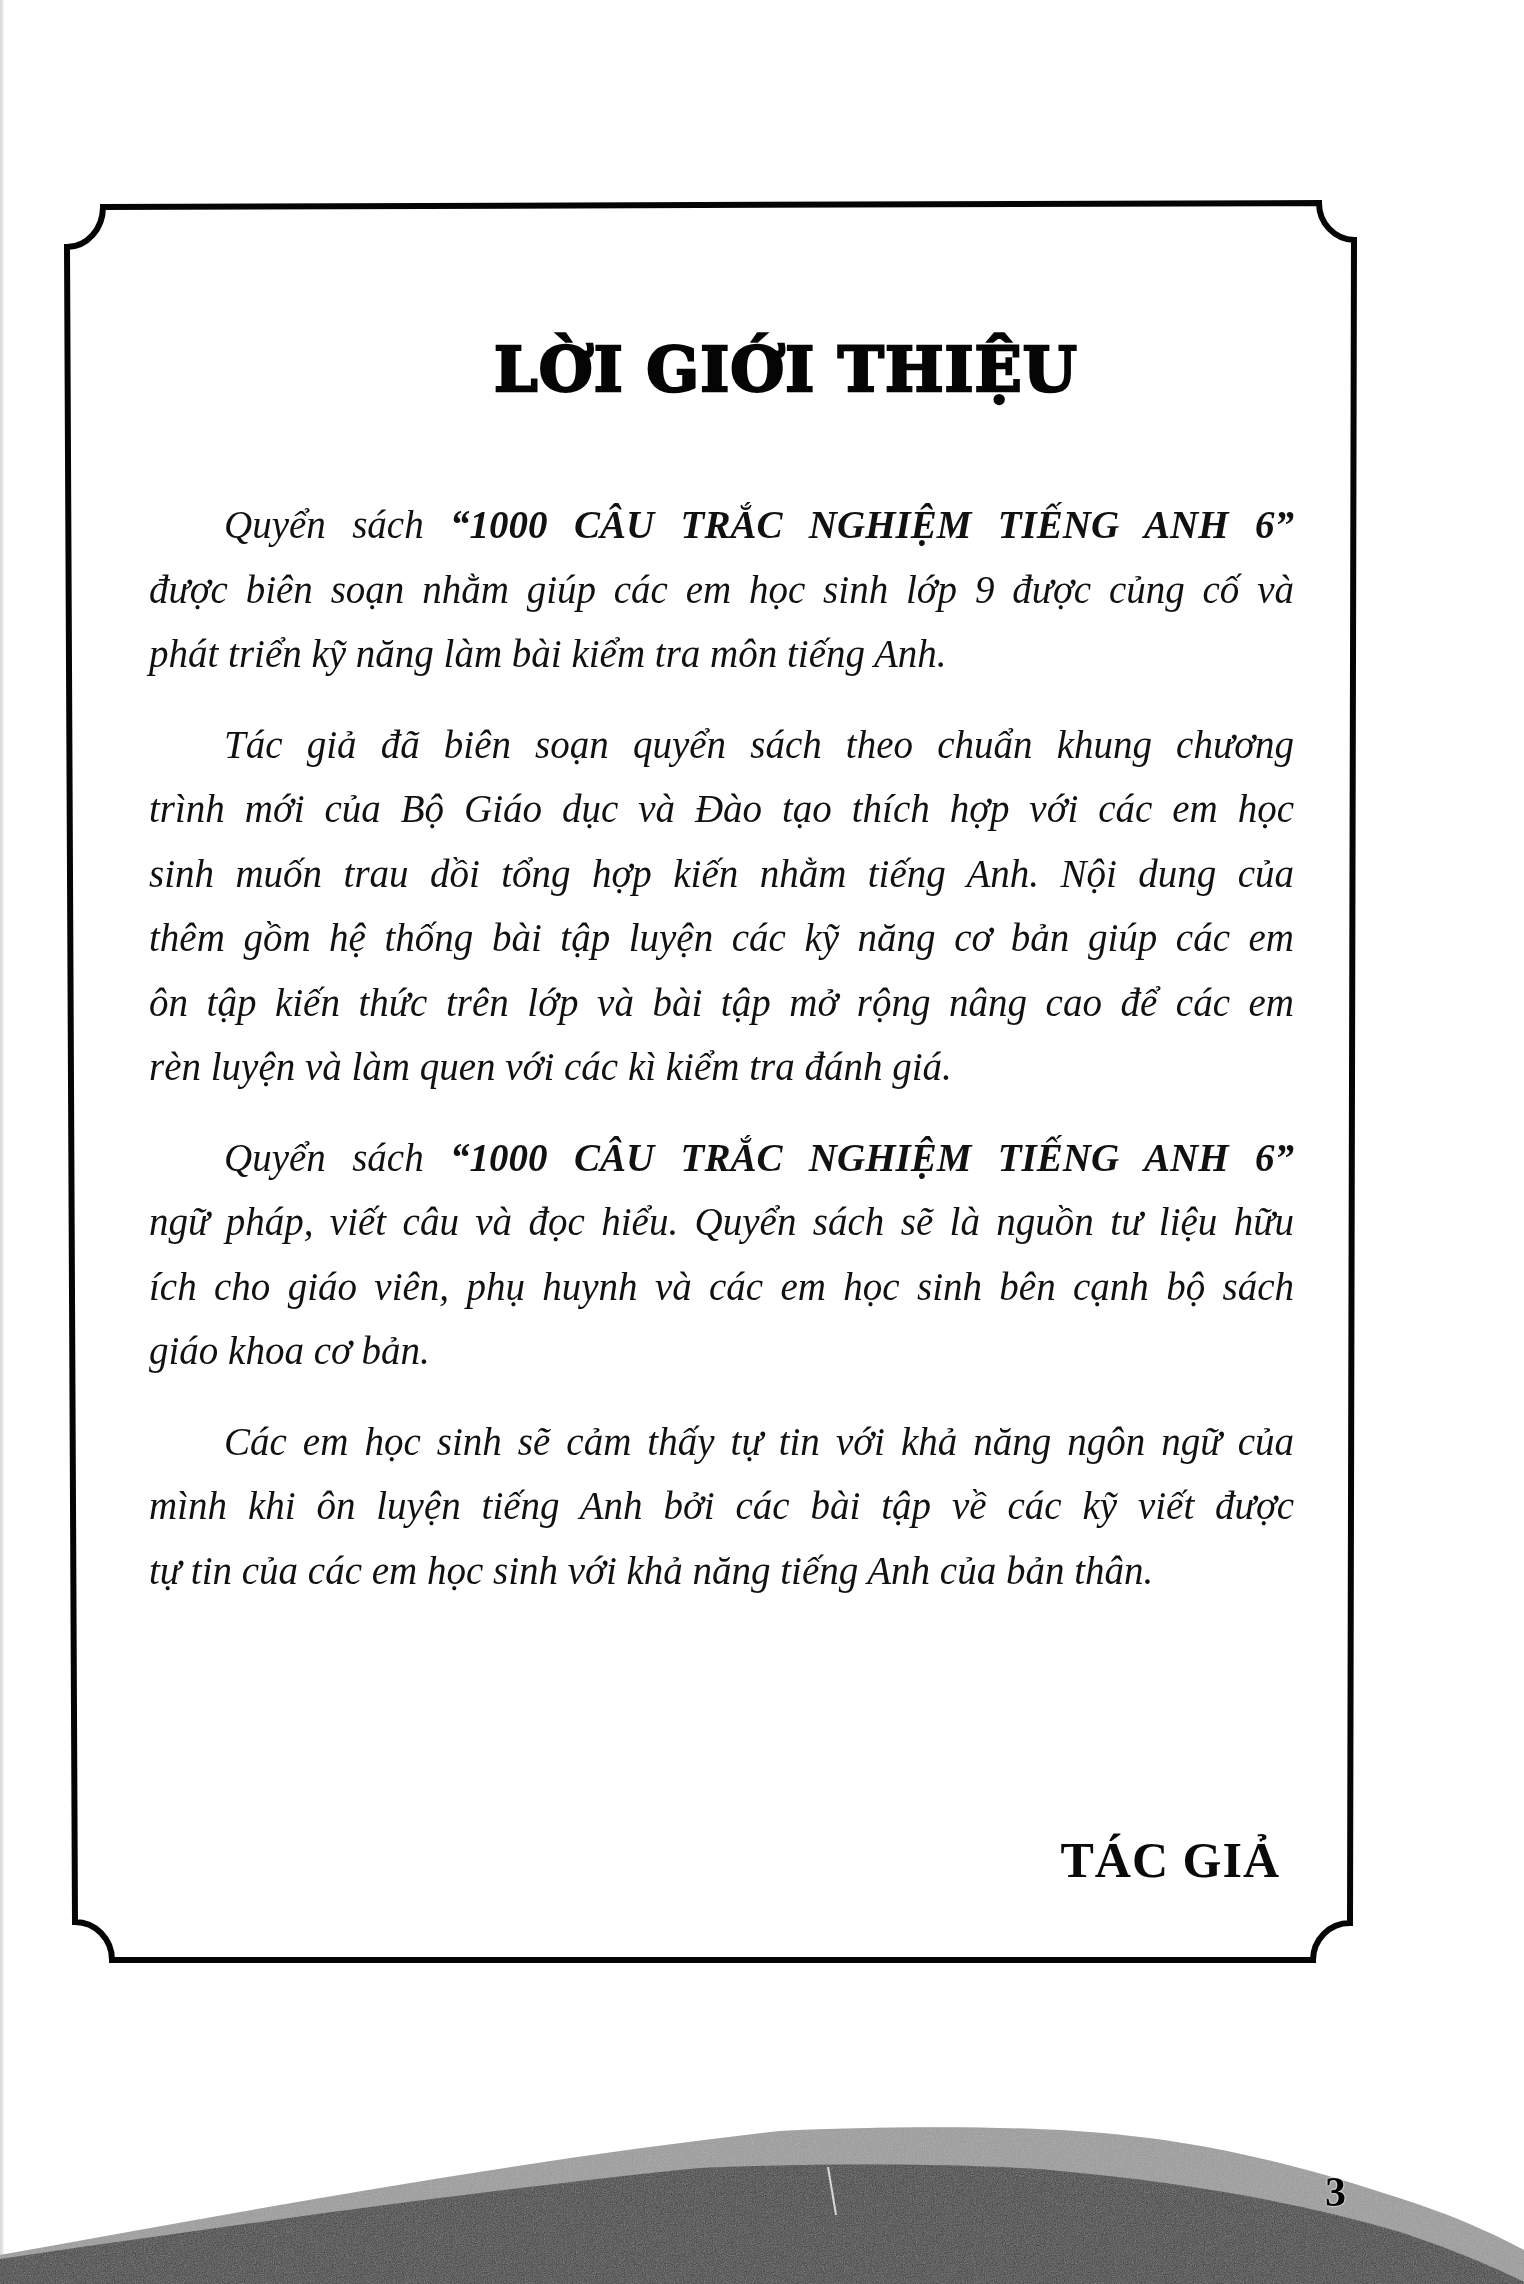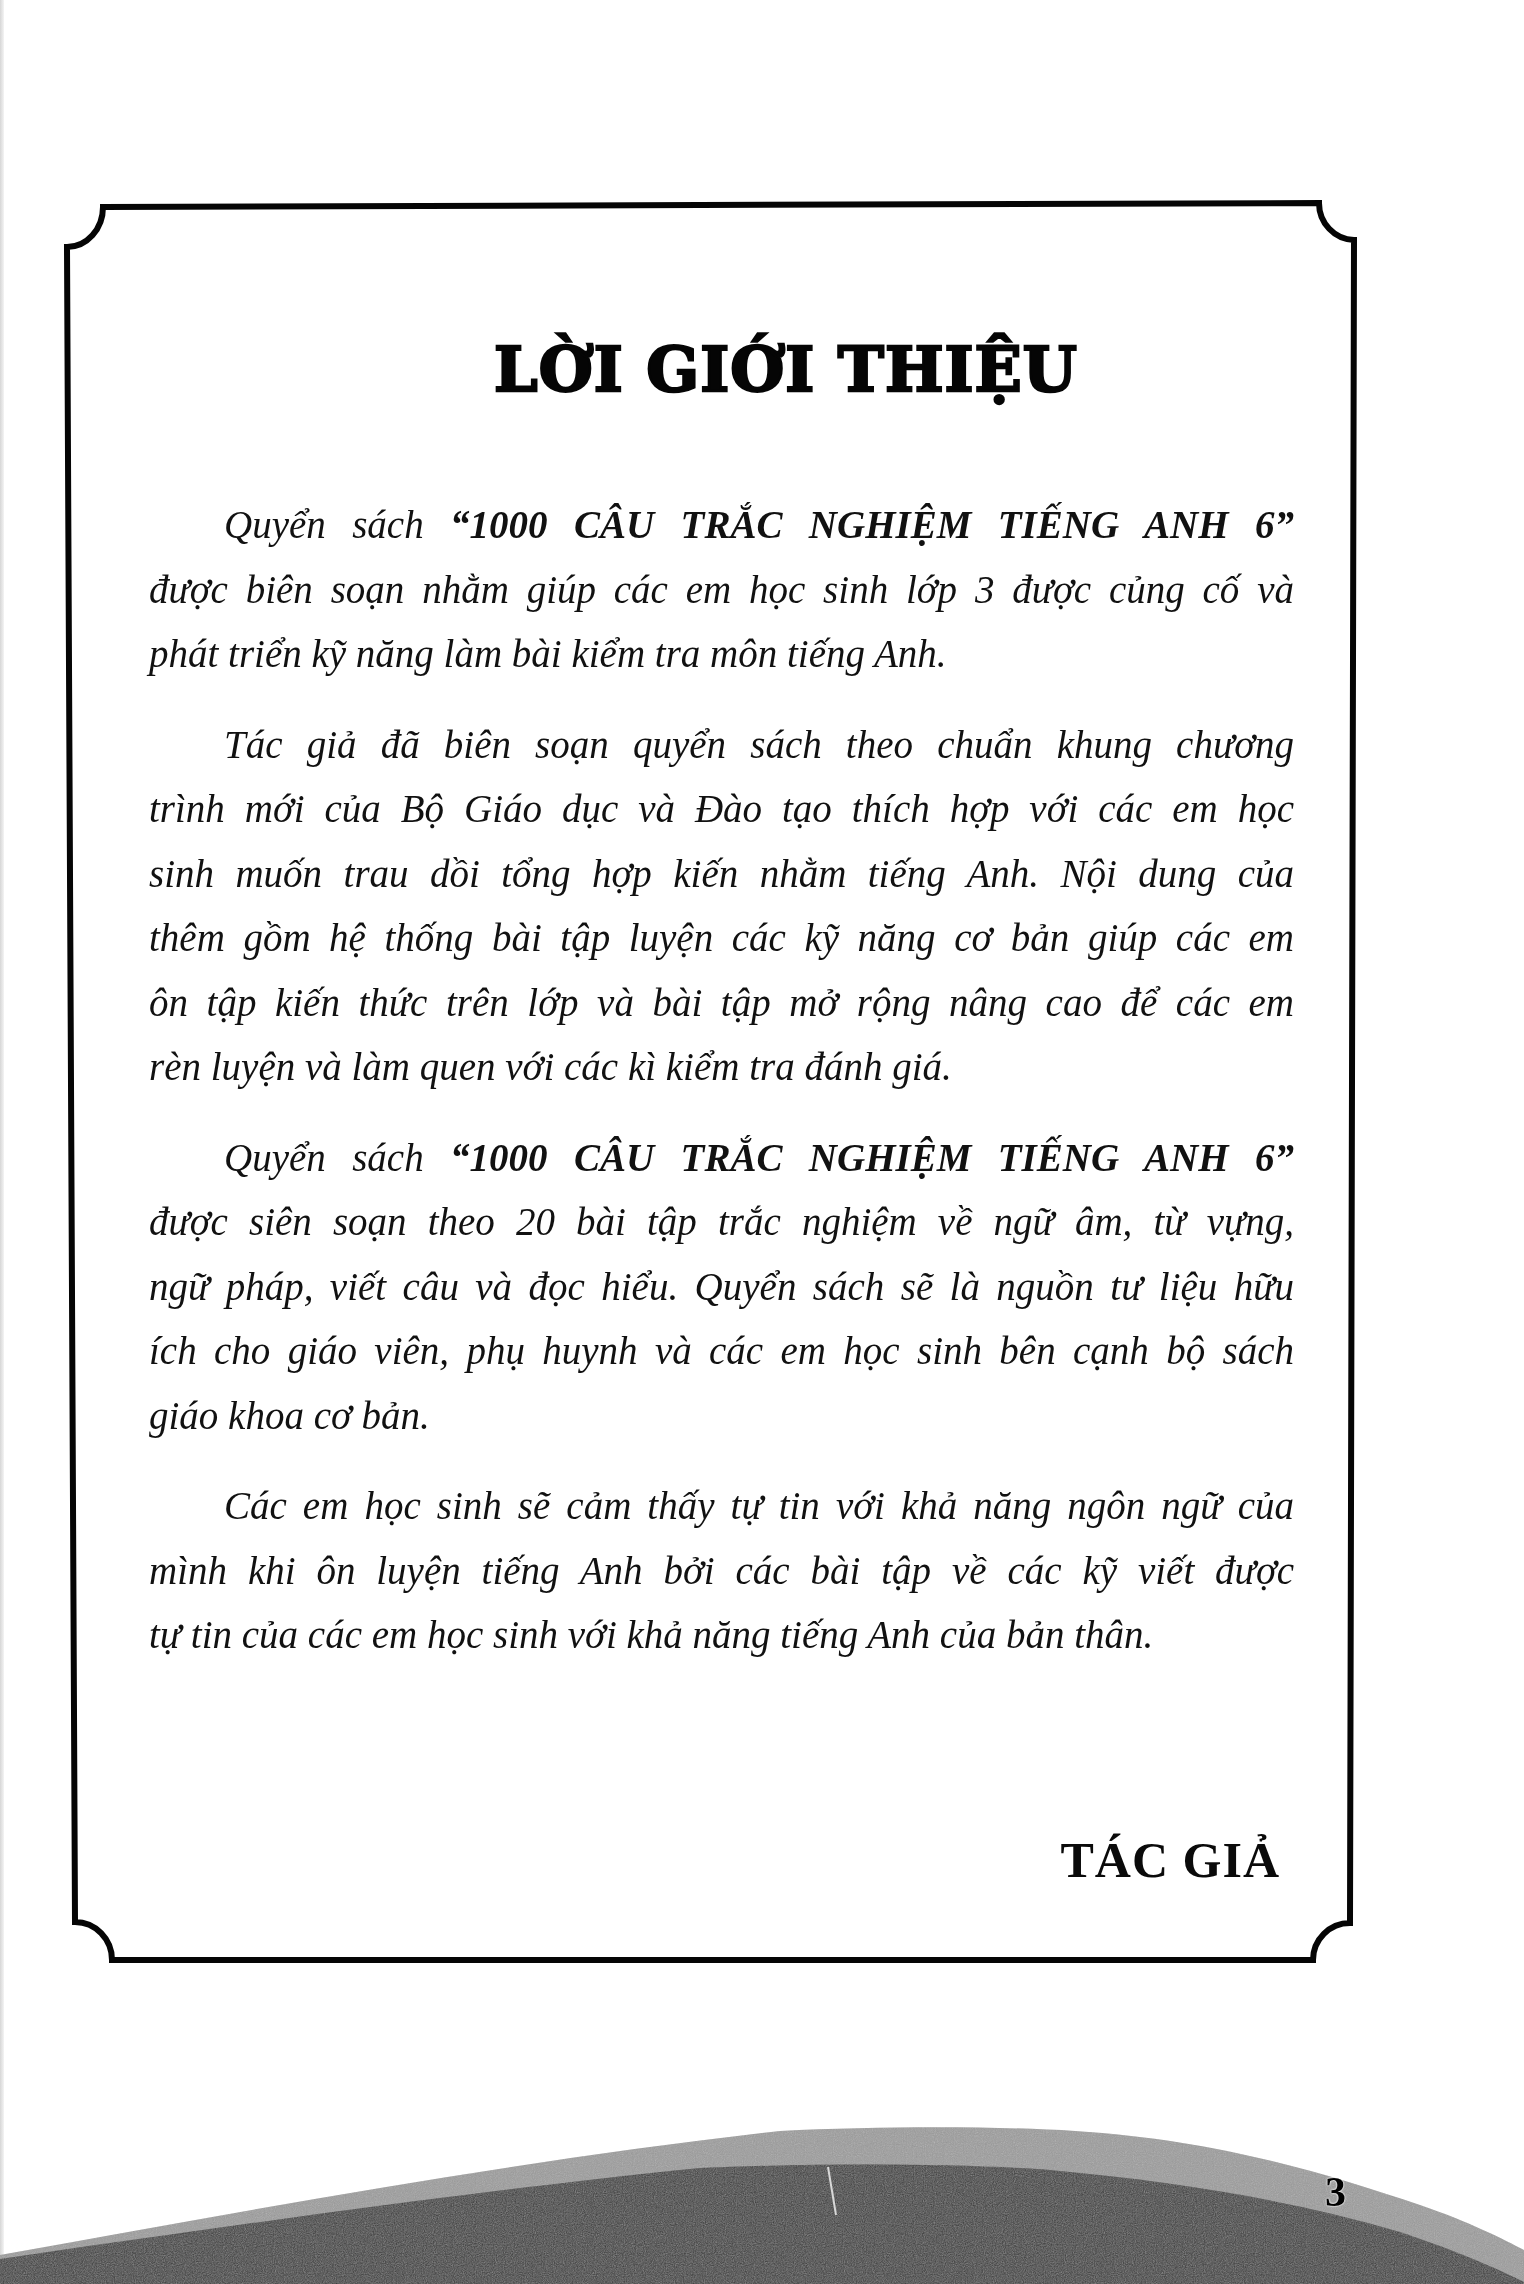--- a/index.html
+++ b/index.html
@@ -130,34 +130,33 @@
            C 1460 2252, 1500 2270, 1524 2282
            L 1524 2284 L 0 2284 Z"></path>
   <line x1="828" y1="2167" x2="836" y2="2215" stroke="#d8d8d8" stroke-width="2"></line>
 </svg>
 
 <div class="title">LỜI GIỚI THIỆU</div>
 
 <div class="body-text">
   <div class="para">
     <span class="line first"><span>Quyển sách </span><b>“1000 CÂU TRẮC NGHIỆM TIẾNG ANH 6”</b></span>
-    <span class="line">được biên soạn nhằm giúp các em học sinh lớp 3 được củng cố và</span>
+    <span class="line">được biên soạn nhằm giúp các em học sinh lớp 9 được củng cố và</span>
     <span class="line last">phát triển kỹ năng làm bài kiểm tra môn tiếng Anh.</span>
   </div>
   <div class="para">
     <span class="line first">Tác giả đã biên soạn quyển sách theo chuẩn khung chương</span>
     <span class="line">trình mới của Bộ Giáo dục và Đào tạo thích hợp với các em học</span>
     <span class="line">sinh muốn trau dồi tổng hợp kiến nhằm tiếng Anh. Nội dung của</span>
     <span class="line">thêm gồm hệ thống bài tập luyện các kỹ năng cơ bản giúp các em</span>
     <span class="line">ôn tập kiến thức trên lớp và bài tập mở rộng nâng cao để các em</span>
     <span class="line last">rèn luyện và làm quen với các kì kiểm tra đánh giá.</span>
   </div>
   <div class="para">
     <span class="line first"><span>Quyển sách </span><b>“1000 CÂU TRẮC NGHIỆM TIẾNG ANH 6”</b></span>
-    <span class="line">được siên soạn theo 20 bài tập trắc nghiệm về ngữ âm, từ vựng,</span>
     <span class="line">ngữ pháp, viết câu và đọc hiểu. Quyển sách sẽ là nguồn tư liệu hữu</span>
     <span class="line">ích cho giáo viên, phụ huynh và các em học sinh bên cạnh bộ sách</span>
     <span class="line last">giáo khoa cơ bản.</span>
   </div>
   <div class="para">
     <span class="line first">Các em học sinh sẽ cảm thấy tự tin với khả năng ngôn ngữ của</span>
     <span class="line">mình khi ôn luyện tiếng Anh bởi các bài tập về các kỹ viết được</span>
     <span class="line last">tự tin của các em học sinh với khả năng tiếng Anh của bản thân.</span>
   </div>
 </div>

